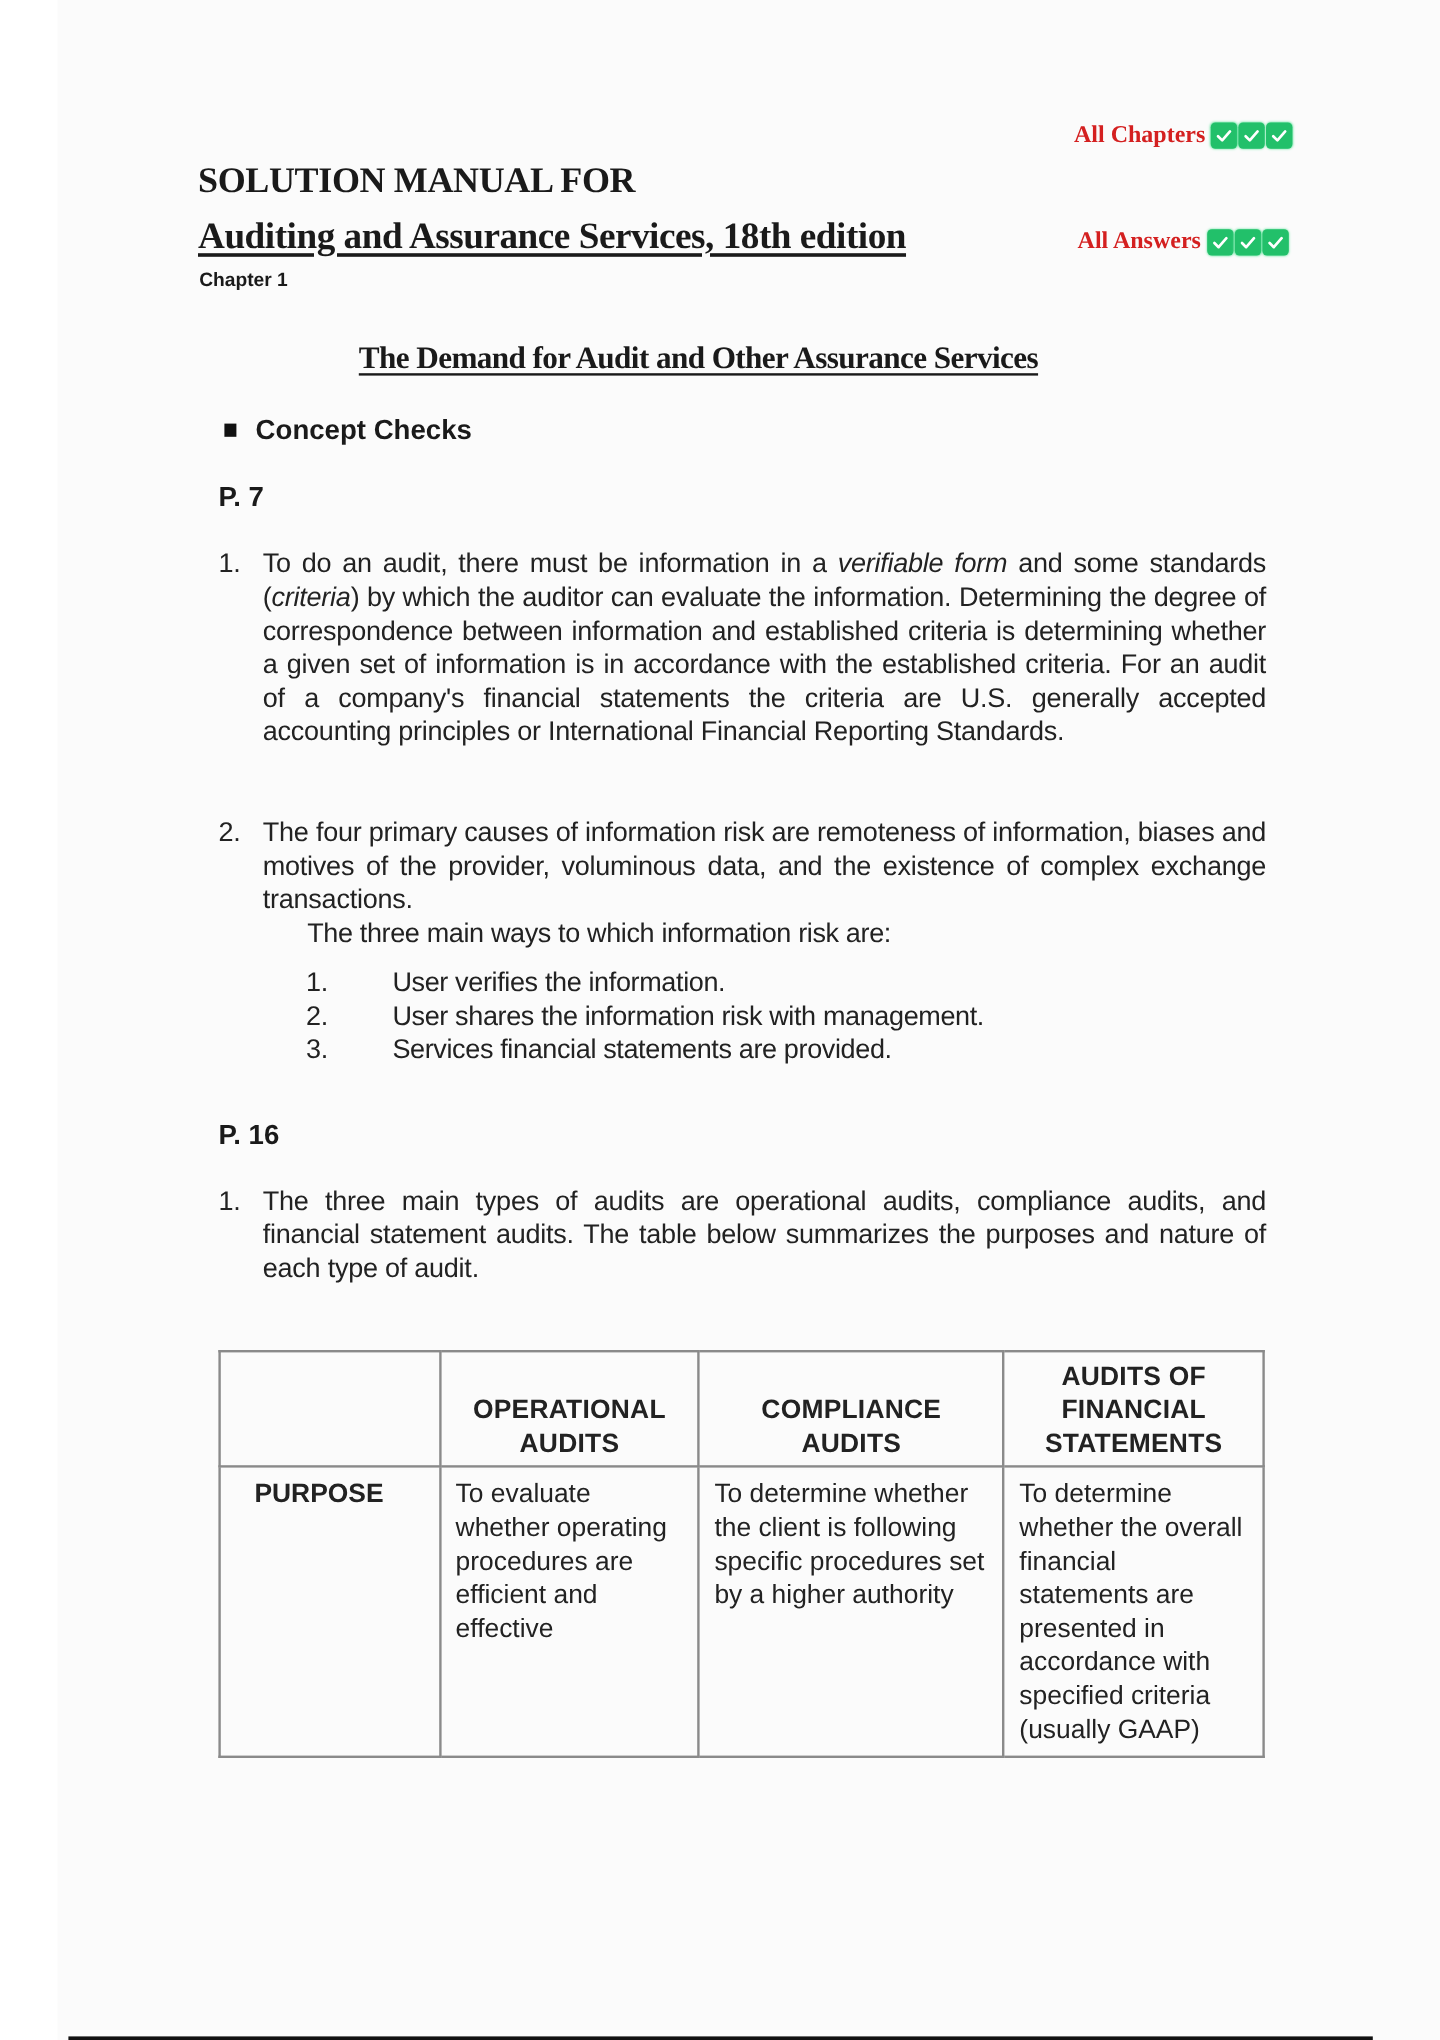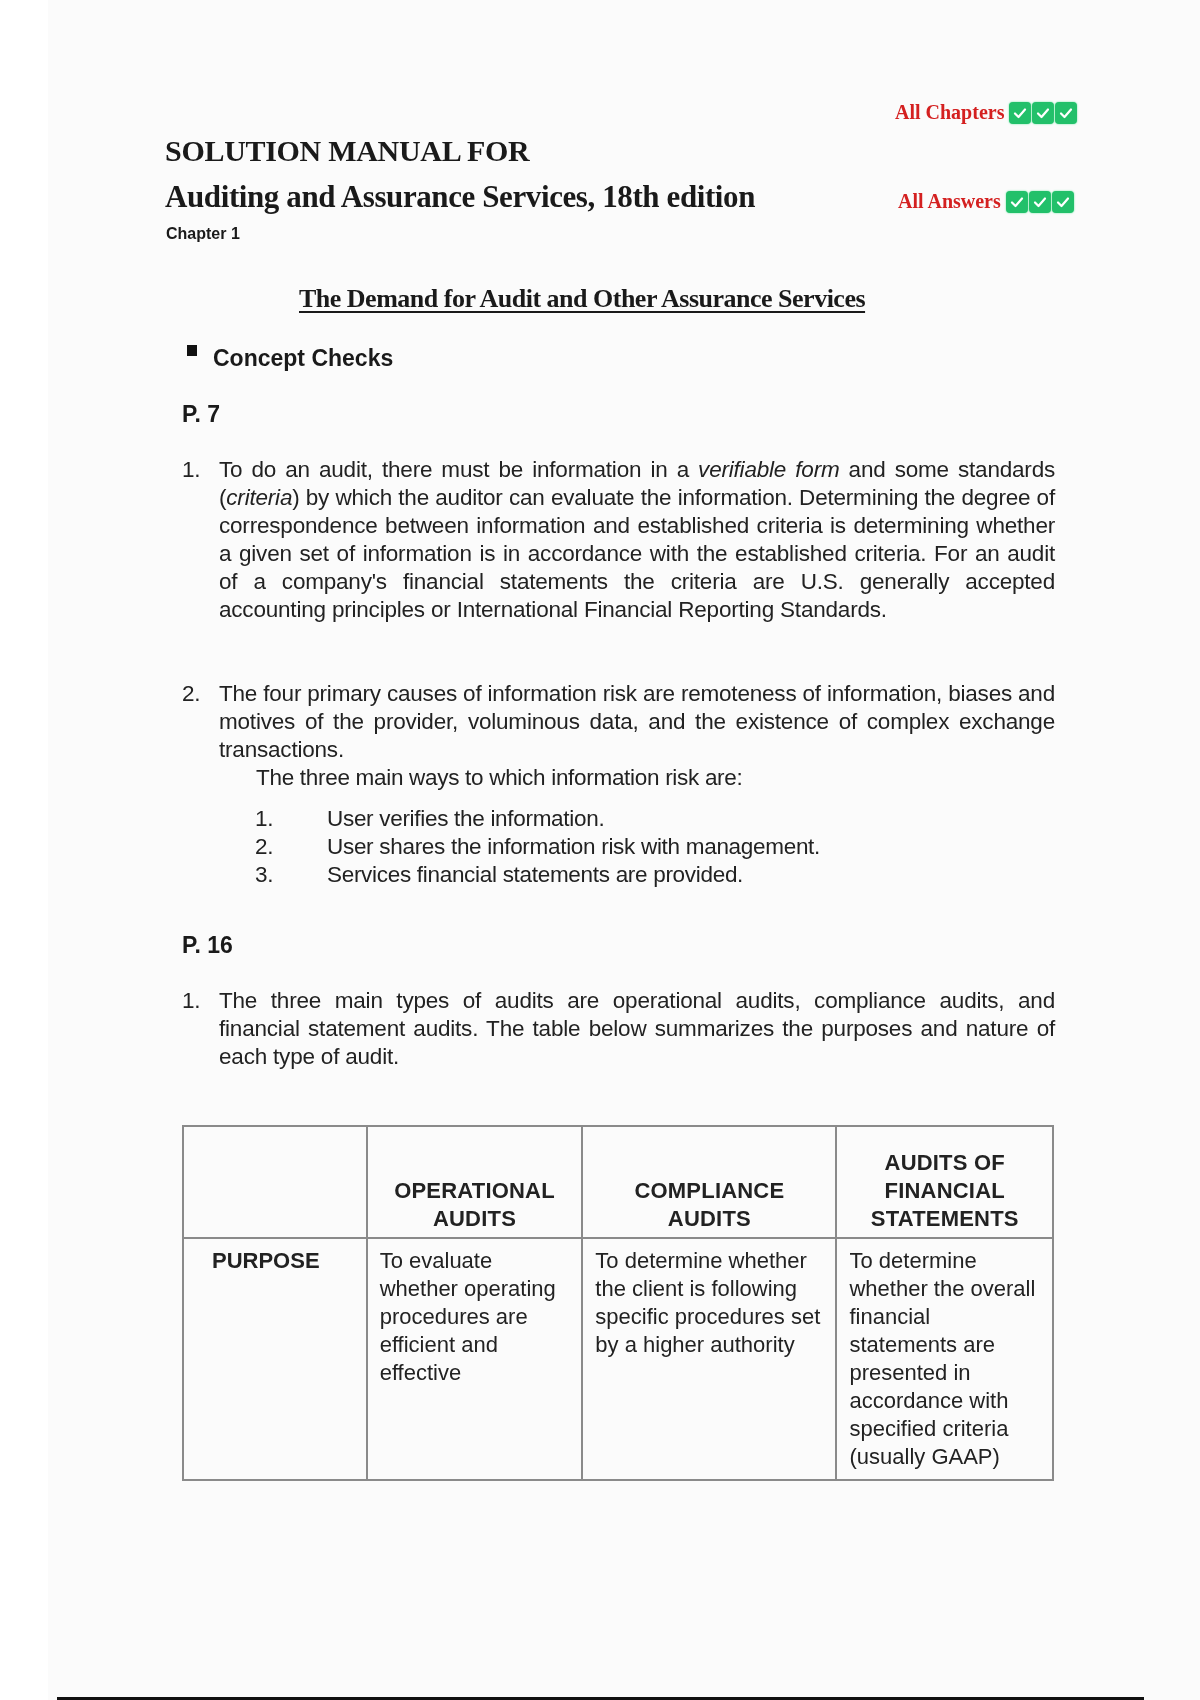--- a/index.html
+++ b/index.html
@@ -15,41 +15,41 @@
     .badge-row { display: flex; align-items: center; gap: 1px; }
     .badge-label { color: #d42020; font-weight: bold; font-size: 20px; font-family: "Liberation Serif", serif; margin-right: 4px; }
     .check {
       width: 22px; height: 22px; border-radius: 4px; background: #22c06a;
       display: inline-flex; align-items: center; justify-content: center;
       box-shadow: 0 0 2px #5fe29a;
     }
     .check svg { width: 16px; height: 16px; }
 
     .title1 { font-size: 30px; font-weight: bold; font-family: "Liberation Serif", serif; letter-spacing: -0.3px; }
-    .title2 { font-size: 31px; font-weight: bold; font-family: "Liberation Serif", serif; letter-spacing: -0.4px; text-decoration-thickness: 3px; text-underline-offset: 4px; }
+    .title2 { font-size: 31px; font-weight: bold; font-family: "Liberation Serif", serif; letter-spacing: -0.4px; text-decoration: underline; text-decoration-thickness: 3px; text-underline-offset: 4px; }
     .chapter { font-size: 16px; font-weight: bold; }
     .subtitle { font-size: 26px; font-weight: bold; font-family: "Liberation Serif", serif; letter-spacing: -0.5px; text-decoration: underline; text-decoration-thickness: 2px; text-underline-offset: 4px; }
-    .section { font-size: 23px; font-weight: bold; display: flex; gap: 16px; }
+    .section { font-size: 23px; font-weight: bold; display: flex; align-items: center; gap: 16px; }
     .bullet-sq { width: 10px; height: 11px; background: #111; display: inline-block; }
     .pref { font-size: 23px; font-weight: bold; }
 
     .para { font-size: 22.5px; line-height: 28px; text-align: justify; color: #222; letter-spacing: -0.2px; }
     .num { position: absolute; left: 0; top: 0; }
     .ptext { margin-left: 37px; }
     .plain { font-size: 22.5px; line-height: 28px; color: #222; letter-spacing: -0.3px; }
     .sub-item { display: flex; }
     .sub-num { width: 72px; }
 
     table.audit {
       position: absolute; left: 182px; top: 1125px; width: 872px; border-collapse: collapse;
     }
     table.audit td, table.audit th {
       border: 2px solid #8a8a8a; vertical-align: top; font-size: 22px; line-height: 28px; color: #222;
     }
-    table.audit th { font-weight: bold; text-align: center; vertical-align: bottom; height: 112px; padding: 4px 8px 4px 8px; box-sizing: border-box; letter-spacing: 0.2px; }
+    table.audit th { font-weight: bold; text-align: center; vertical-align: bottom; height: 96px; padding: 4px 8px 4px 8px; box-sizing: border-box; letter-spacing: 0.2px; }
     table.audit td { padding: 8px 12px 8px 12px; height: 237px; box-sizing: border-box; }
     table.audit td.rowhead { font-weight: bold; padding-left: 28px; }
 
     .footer-line { position: absolute; left: 57px; top: 1697px; width: 1087px; height: 3px; background: #111; }
   </style>
 </head>
 <body>
 
 <div class="page"></div>
 

